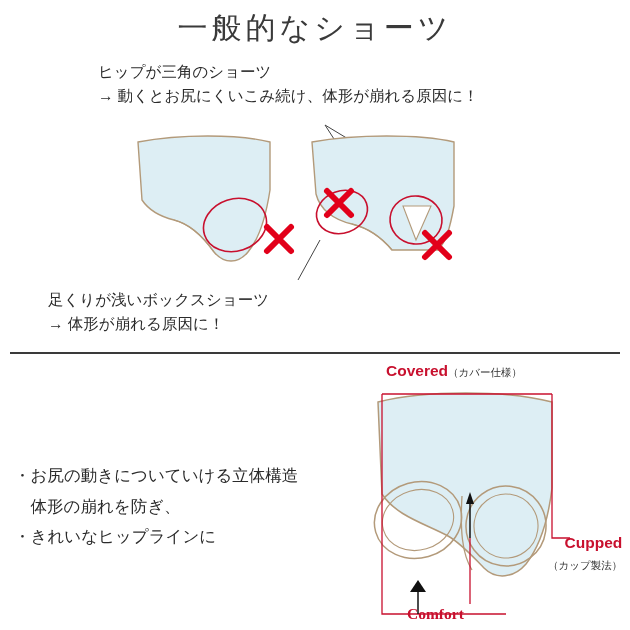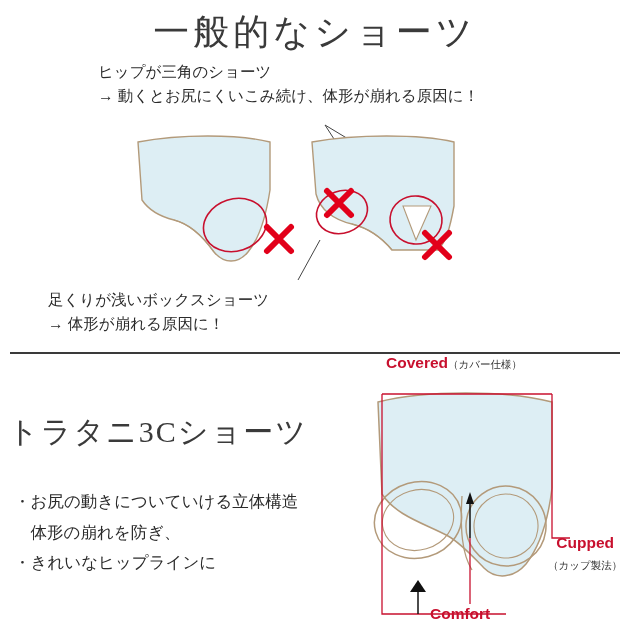--- a/index.html
+++ b/index.html
@@ -21,21 +21,21 @@
     height: 630px;
   }
   .abs { position: absolute; }
 
   
   .top-title {
     left: 0; top: 8px;
     width: 630px;
     text-align: center;
     font-family: "Liberation Serif", serif;
-    font-size: 36px;
+    font-size: 30px;
     letter-spacing: 4px;
     color: #3a3a3a;
   }
   .note {
     font-family: "Liberation Sans", sans-serif;
     font-size: 15.5px;
     line-height: 1.55;
     color: #2b2b2b;
     white-space: nowrap;
   }
@@ -51,54 +51,54 @@
   
   .bottom-title {
     left: 8px; top: 412px;
     font-family: "Liberation Serif", serif;
     font-size: 30px;
     letter-spacing: 2px;
     color: #3a3a3a;
     white-space: nowrap;
   }
   .bullets {
-    left: 14px; top: 486px;
+    left: 14px; top: 460px;
     font-size: 16.5px;
     line-height: 1.85;
     color: #2b2b2b;
     white-space: nowrap;
   }
 
   .label {
     font-family: "Liberation Sans", sans-serif;
     font-weight: bold;
     font-size: 15.5px;
     color: #c8102e;
     white-space: nowrap;
   }
   .label .sub {
     font-weight: normal;
     font-size: 10.5px;
     color: #333;
   }
-  .label-covered { left: 386px; top: 354px; }
-  .label-cupped  { left: 548px; top: 534px; text-align: center; }
+  .label-covered { left: 386px; top: 362px; }
+  .label-cupped  { left: 548px; top: 534px; text-align: right; }
   .label-cupped .sub { display: block; font-size: 10.5px; margin-top: 7px;}
-  .label-comfort { left: 430px; top: 605px; }
+  .label-comfort { left: 407px; top: 605px; font-family: Liberation Serif, serif; }
 
   svg { display: block; }
 </style>
 </head>
 <body>
 
 <div id="root">
 
   <div class="abs top-title">一般的なショーツ</div>
 
-  <div class="abs note note-top" style="white-space:pre-line;">ヒップが三角のショーツ
+  <div class="abs note note-top" style="white-space:pre-line;font-family:Liberation Serif, serif;">ヒップが三角のショーツ
 → 動くとお尻にくいこみ続け、体形が崩れる原因に！</div>
 
   <svg class="abs" style="left:120px; top:120px;" width="400" height="180" viewBox="0 0 400 180">
 
     <path d="M205 5 L250 75" stroke="#444" stroke-width="1" fill="none"></path>
     <path d="M205 5 L288 55" stroke="#444" stroke-width="1" fill="none"></path>
     <path d="M178 160 L200 120" stroke="#444" stroke-width="1" fill="none"></path>
 
     <g>
       <path d="M18 22 C60 14, 118 14, 150 22 L150 70 C146 96, 140 118, 128 132
@@ -132,21 +132,20 @@
     <svg width="34" height="34" viewBox="0 0 34 34">
         <path d="M5 5 L29 29 M29 5 L5 29" stroke="#e2001a" stroke-width="6" stroke-linecap="round"></path>
       </svg>
   </div>
 
   <div class="abs note note-bottom" style="white-space:pre-line;">足くりが浅いボックスショーツ
 → 体形が崩れる原因に！</div>
 
   <div class="abs divider"></div>
 
-  <div class="abs bottom-title">トラタニ3Cショーツ</div>
   <div class="abs bullets" style="white-space:pre-line;">・お尻の動きについていける立体構造
 　体形の崩れを防ぎ、
 ・きれいなヒップラインに</div>
 
   <svg class="abs" style="left:356px; top:368px;" width="230" height="250" viewBox="0 0 230 250">
 
     <path d="M22 34 C70 22, 150 22, 196 34 L196 120 C192 154, 184 178, 170 196
              C158 210, 140 212, 128 200 C118 190, 106 176, 92 168
              C70 156, 40 148, 26 126 Z" fill="#ddeef4" stroke="#b39a7a" stroke-width="1.5"></path>
 

